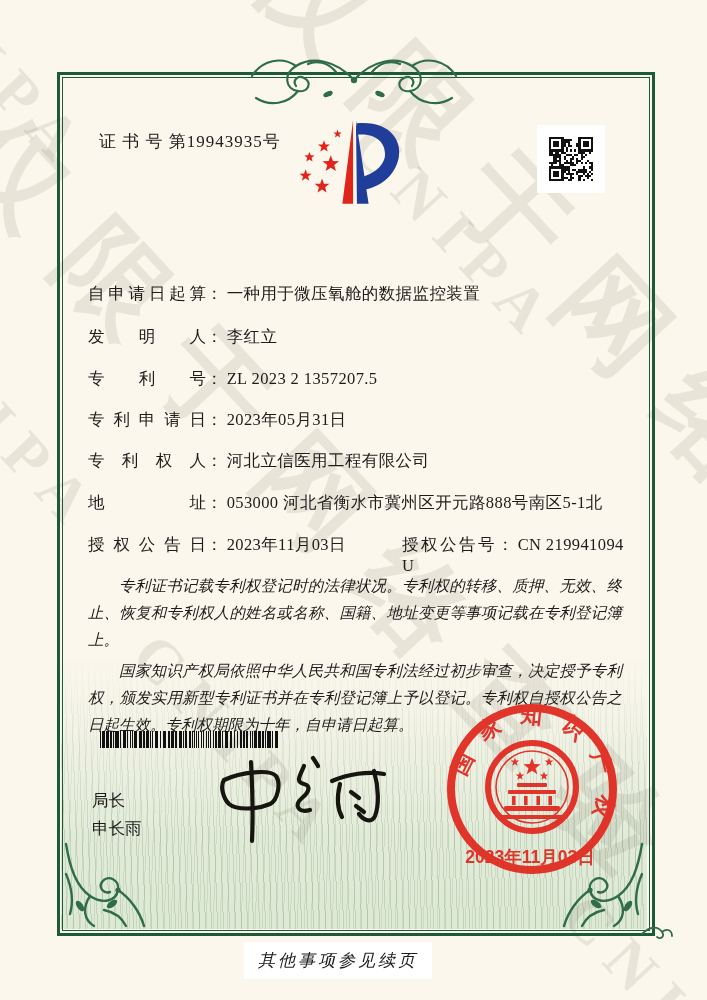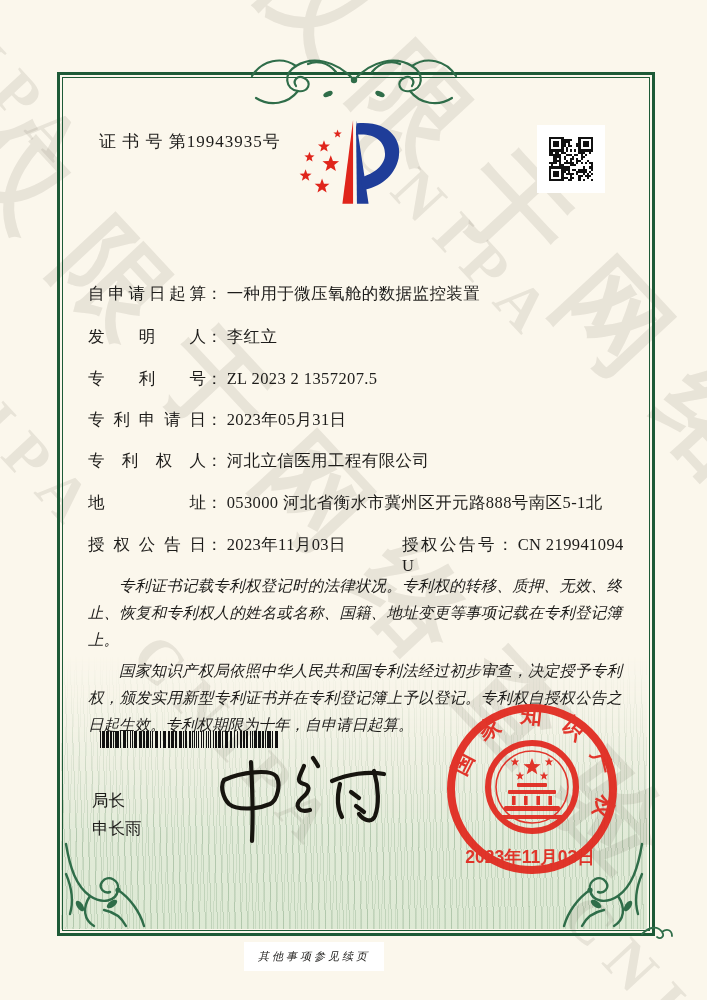--- a/index.html
+++ b/index.html
@@ -46,21 +46,21 @@
          line-height:27px;font-style:italic;text-align:justify;}
   .legal p{margin:0 0 4px 0;text-indent:2em;}
   .barcode{position:absolute;left:100px;top:731px;line-height:0;}
   .director{position:absolute;left:92px;top:786px;font-family:"Liberation Sans","DejaVu Sans",sans-serif;
             font-size:16.5px;line-height:28px;}
   .signature{position:absolute;left:196px;top:736px;}
   .seal{position:absolute;left:442px;top:699px;}
   .page-info{position:absolute;left:57px;top:906px;width:592px;text-align:center;
              font-size:14.5px;font-style:italic;letter-spacing:2px;}
   .footer-note{position:absolute;left:244px;top:942px;background:#ffffff;
-               padding:7px 14px;font-size:11px;font-style:italic;letter-spacing:3px;}
+               padding:7px 14px;font-size:17px;font-style:italic;letter-spacing:3px;}
 </style>
 </head>
 <body>
 
 <div class="page">
 
   <div class="waves"></div>
 
   <div class="wm wm-en" style="left:-80px;top:-62px;">CNIPA</div>
   <div class="wm wm-cn" style="left:30px;top:85px;">仅限于网络查验</div>

